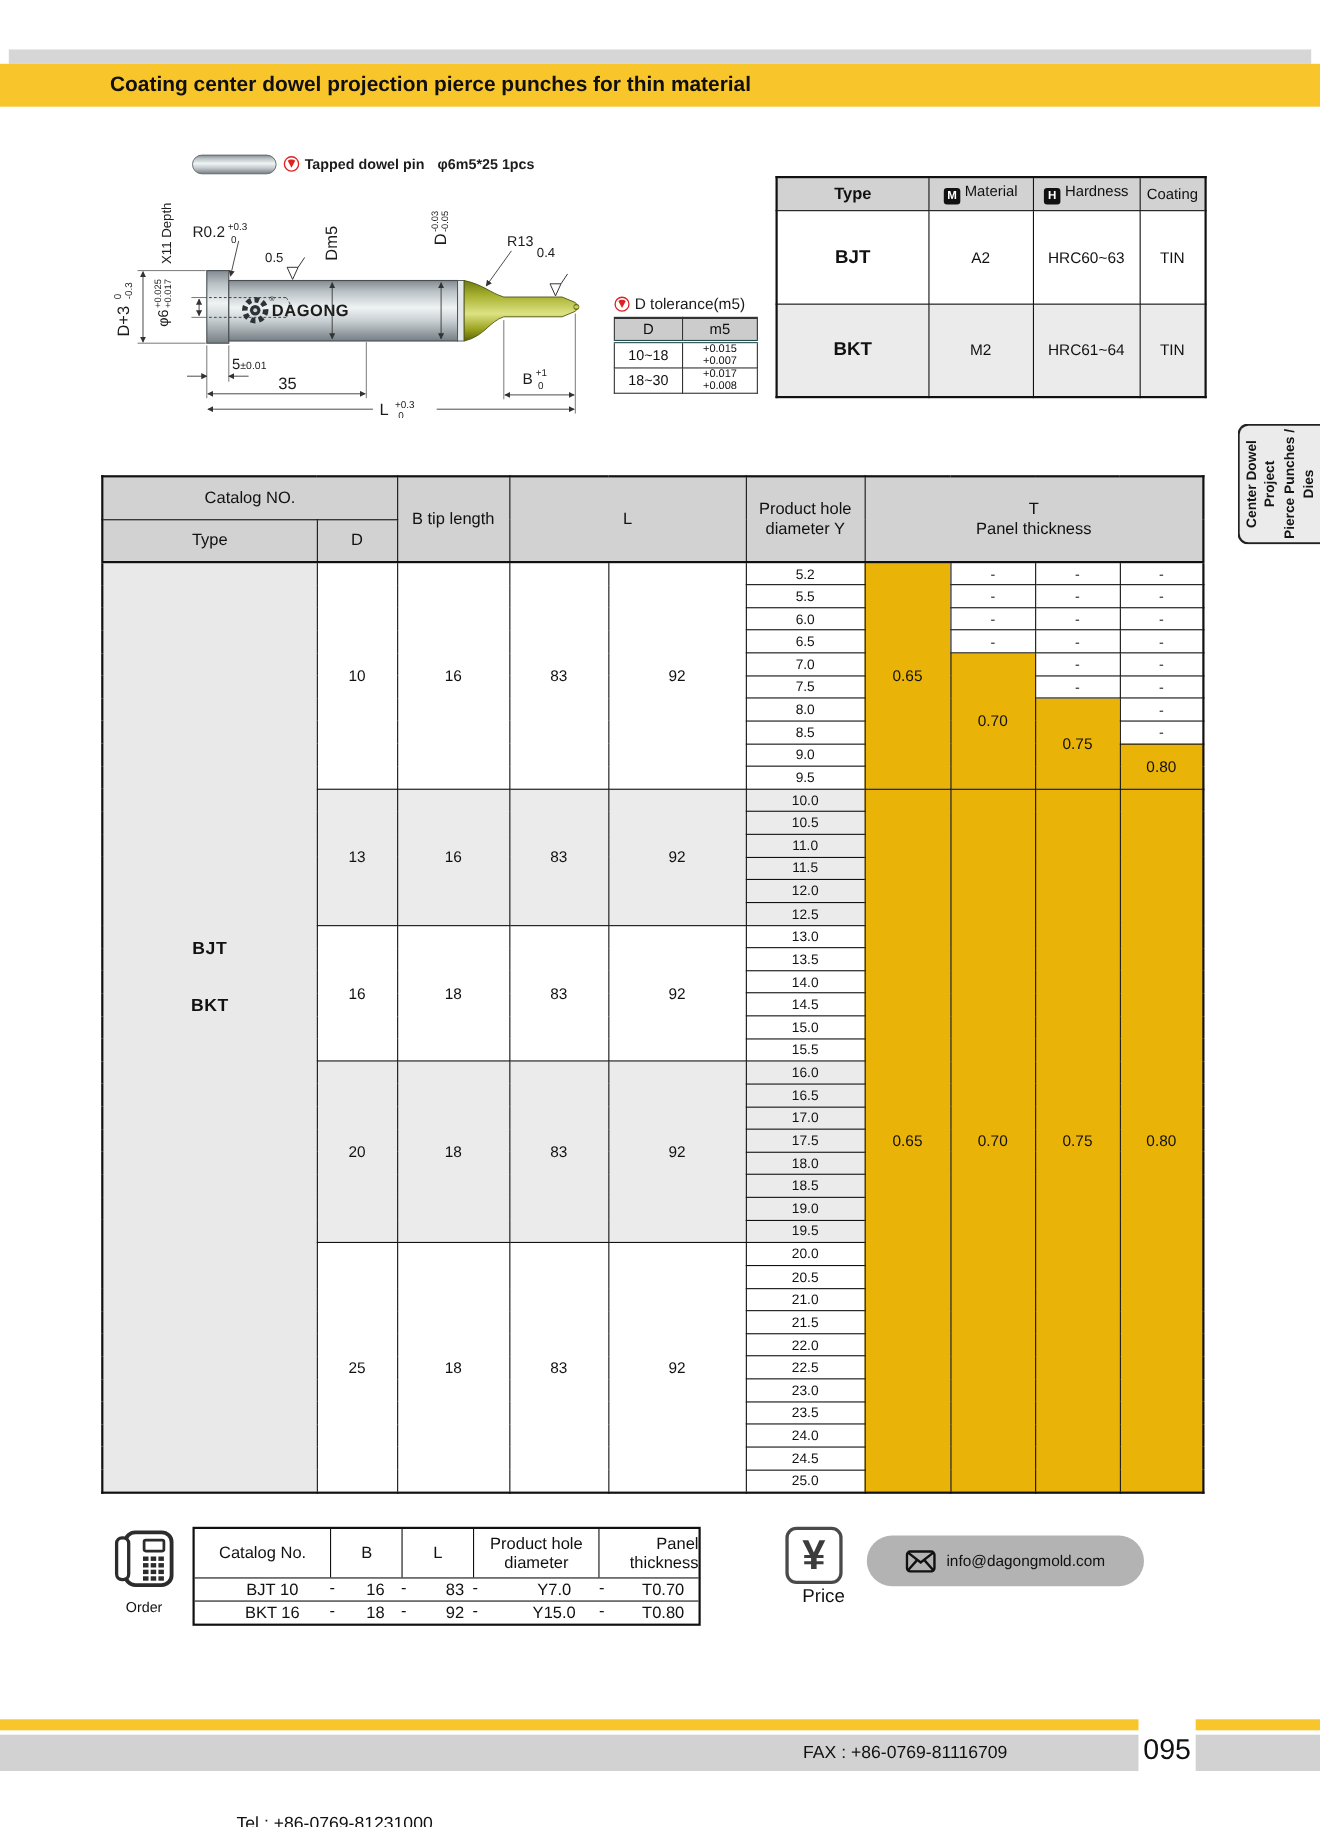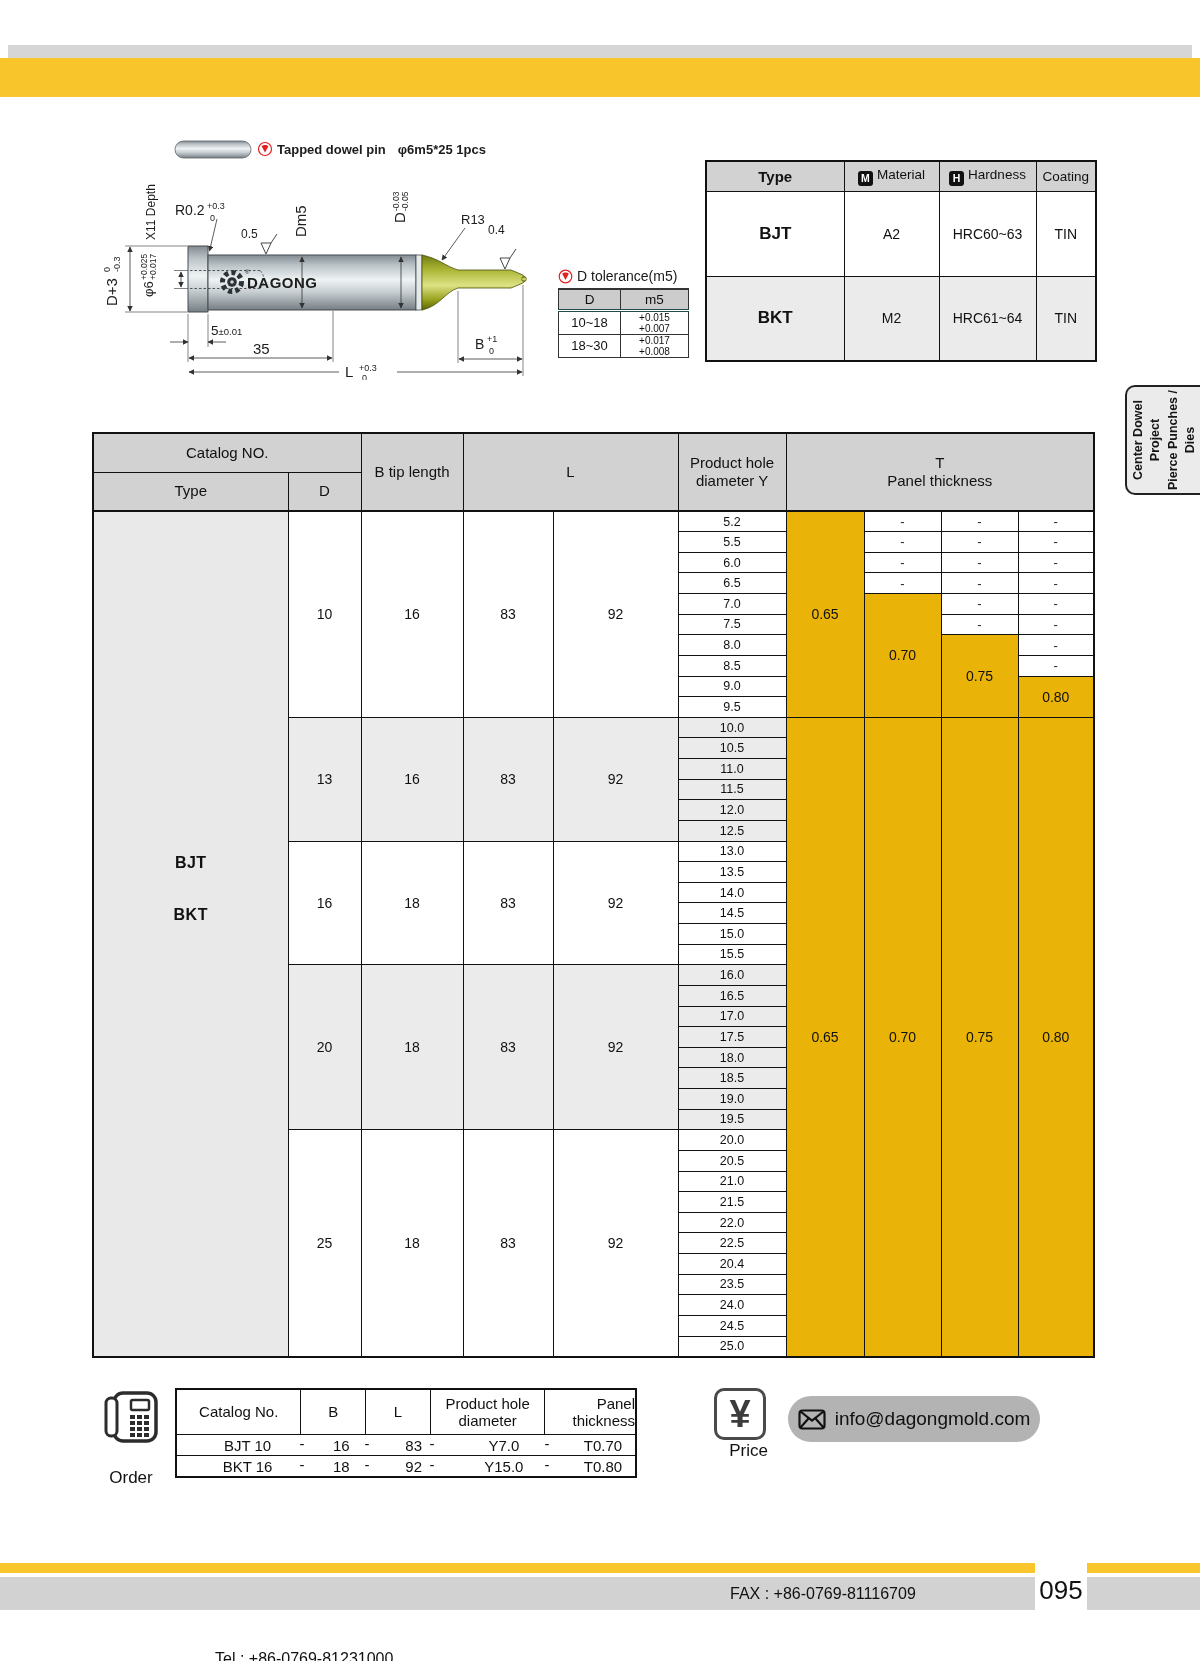--- a/index.html
+++ b/index.html
@@ -47,53 +47,54 @@
   .main-table td.y-cell { font-size:12.5px; }
   .main-table td.num-cell { font-size:14px; }
   .main-table td.t-cell { font-size:14px; background:#eab308; }
   .main-table td.dash-cell { font-size:13px; color:#222; background:#fff; }
   .main-table td.shade { background:#ebebeb; }
   .main-table td.type-cell { background:#e9e9e9; }
   .type-cell-inner { display:flex; flex-direction:column; gap:34px; align-items:center; justify-content:center; transform:translateY(-45px); font-weight:bold; font-size:16px; letter-spacing:0.5px; }
 
   
   .order-icon-wrap { position:absolute; left:100px; top:1388px; width:62px; text-align:center; }
-  .order-label { font-size:17px; color:#111; margin-top:18px; }
+  .order-label { font-size:13px; color:#111; margin-top:2px; }
   .order-table { position:absolute; left:175px; top:1388px; width:462px; border:2px solid #111; background:#fff; }
   .order-header { display:flex; height:44px; }
   .order-header .oh-cell { border-right:1px solid #111; display:flex; flex-direction:column; justify-content:center; text-align:center; font-size:15px; line-height:1.15; }
   .order-header .oh-cell:last-child { border-right:none; }
   .order-row { position:relative; display:flex; height:21px; border-top:1px solid #111; align-items:center; }
   .order-row .or-cell { text-align:center; font-size:15px;margin-left:26px; }
   .order-dash { position:absolute; top:50%; transform:translate(-50%,-58%); font-size:15px; }
 
   
   .price-wrap { position:absolute; left:712px; top:1388px; width:56px; text-align:center; }
   .price-box { width:52px; height:52px; margin:0 auto; border:3px solid #4a4a4a; border-radius:10px; display:flex; align-items:center; justify-content:center; }
   .price-yen { font-size:38px; font-weight:bold; color:#3c3c3c; line-height:1; }
   .price-label { font-size:17px; margin-top:1px;text-align:right; }
   .email-pill { position:absolute; left:788px; top:1396px; width:252px; height:46px; background:#b3b3b3; border-radius:23px; display:flex; align-items:center; justify-content:center; gap:9px; }
-  .email-text { font-size:19px; color:#101010; }
+  .email-text { font-size:14px; color:#101010; }
 
   
   .footer-yellow-l { position:absolute; top:1563px; left:0; width:1035px; height:10px; background:#f8c62b; }
   .footer-yellow-r { position:absolute; top:1563px; left:1087px; right:0; height:10px; background:#f8c62b; }
   .footer-gray-l { position:absolute; top:1577px; left:0; width:1035px; height:33px; background:#d2d2d2; }
   .footer-gray-r { position:absolute; top:1577px; left:1087px; right:0; height:33px; background:#d2d2d2; }
   .footer-tel { position:absolute; left:215px; top:1642px; line-height:33px; font-size:16px; color:#101010; }
   .footer-fax { position:absolute; left:730px; top:1577px; line-height:33px; font-size:16px; color:#101010; }
   .footer-page { position:absolute; left:1030px; top:1575px; width:62px; text-align:center; font-size:26px; color:#111; }
 </style>
 </head>
 <body>
 
 <div class="page">
 
   <div class="topbar-gray"></div>
   <div class="topbar-yellow">
+    <div class="page-title">Coating center dowel projection pierce punches for thin material</div>
   </div>
 
   <svg class="drawing" viewBox="0 0 445 245">
     <defs>
       <linearGradient id="gradSilver" x1="0" y1="0" x2="0" y2="1">
         <stop offset="0" stop-color="#828b91"></stop>
           <stop offset="0.18" stop-color="#b9c1c5"></stop>
         <stop offset="0.45" stop-color="#eff3f4"></stop>
           <stop offset="0.68" stop-color="#c6cdd0"></stop>
         <stop offset="1" stop-color="#757e84"></stop>
@@ -492,21 +493,21 @@
         <tr>
           <td class="y-cell">21.5</td>
         </tr>
         <tr>
           <td class="y-cell">22.0</td>
         </tr>
         <tr>
           <td class="y-cell">22.5</td>
         </tr>
         <tr>
-          <td class="y-cell">20.4</td>
+          <td class="y-cell">23.0</td>
         </tr>
         <tr>
           <td class="y-cell">23.5</td>
         </tr>
         <tr>
           <td class="y-cell">24.0</td>
         </tr>
         <tr>
           <td class="y-cell">24.5</td>
         </tr>

